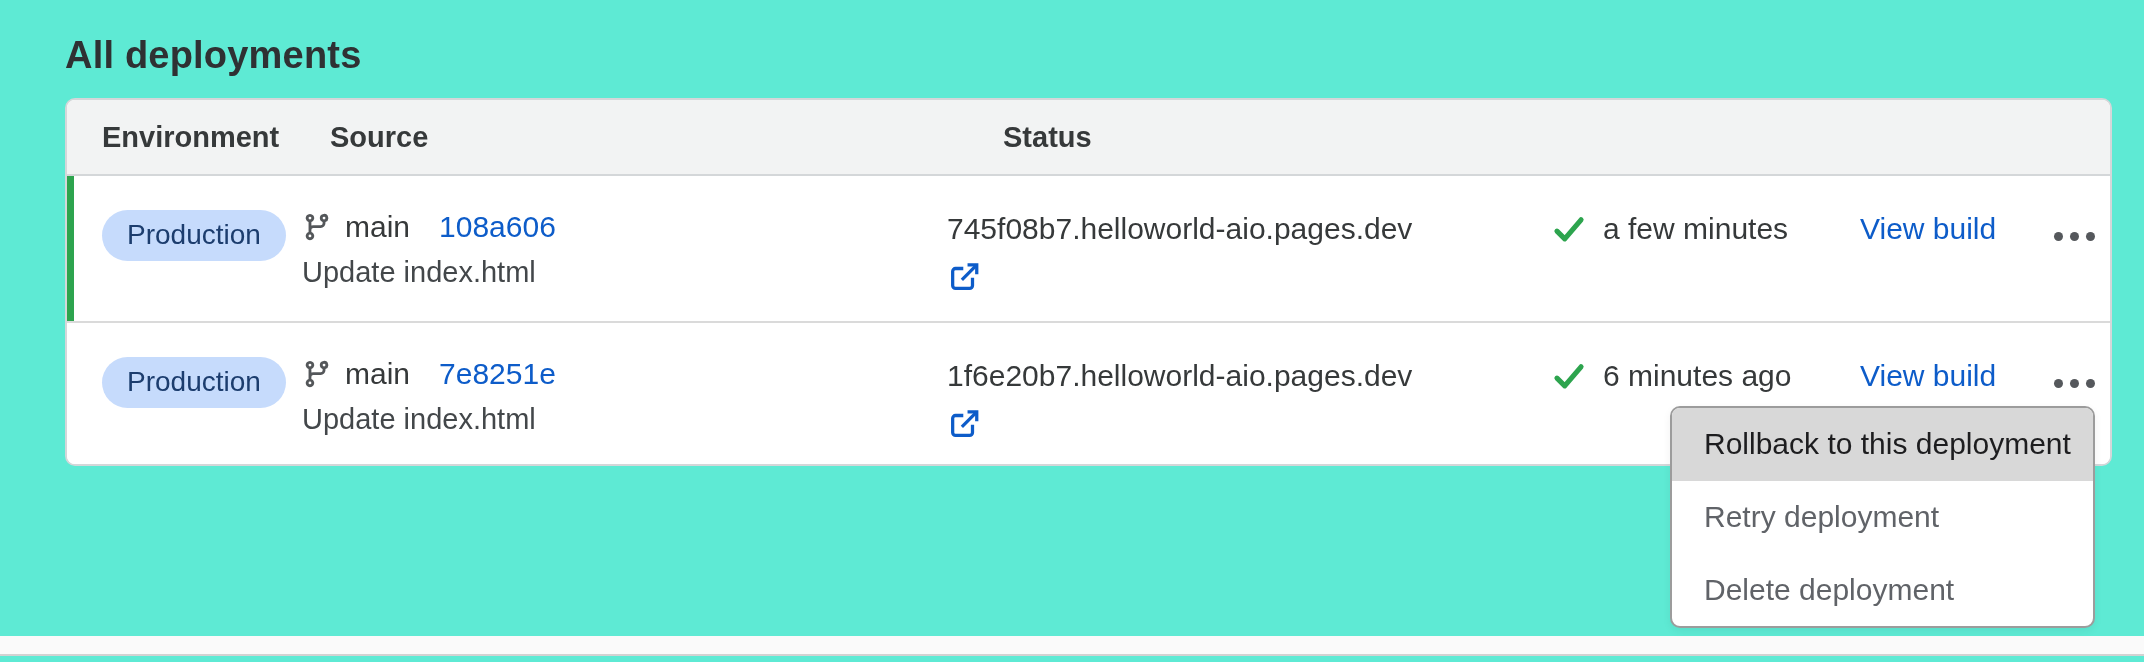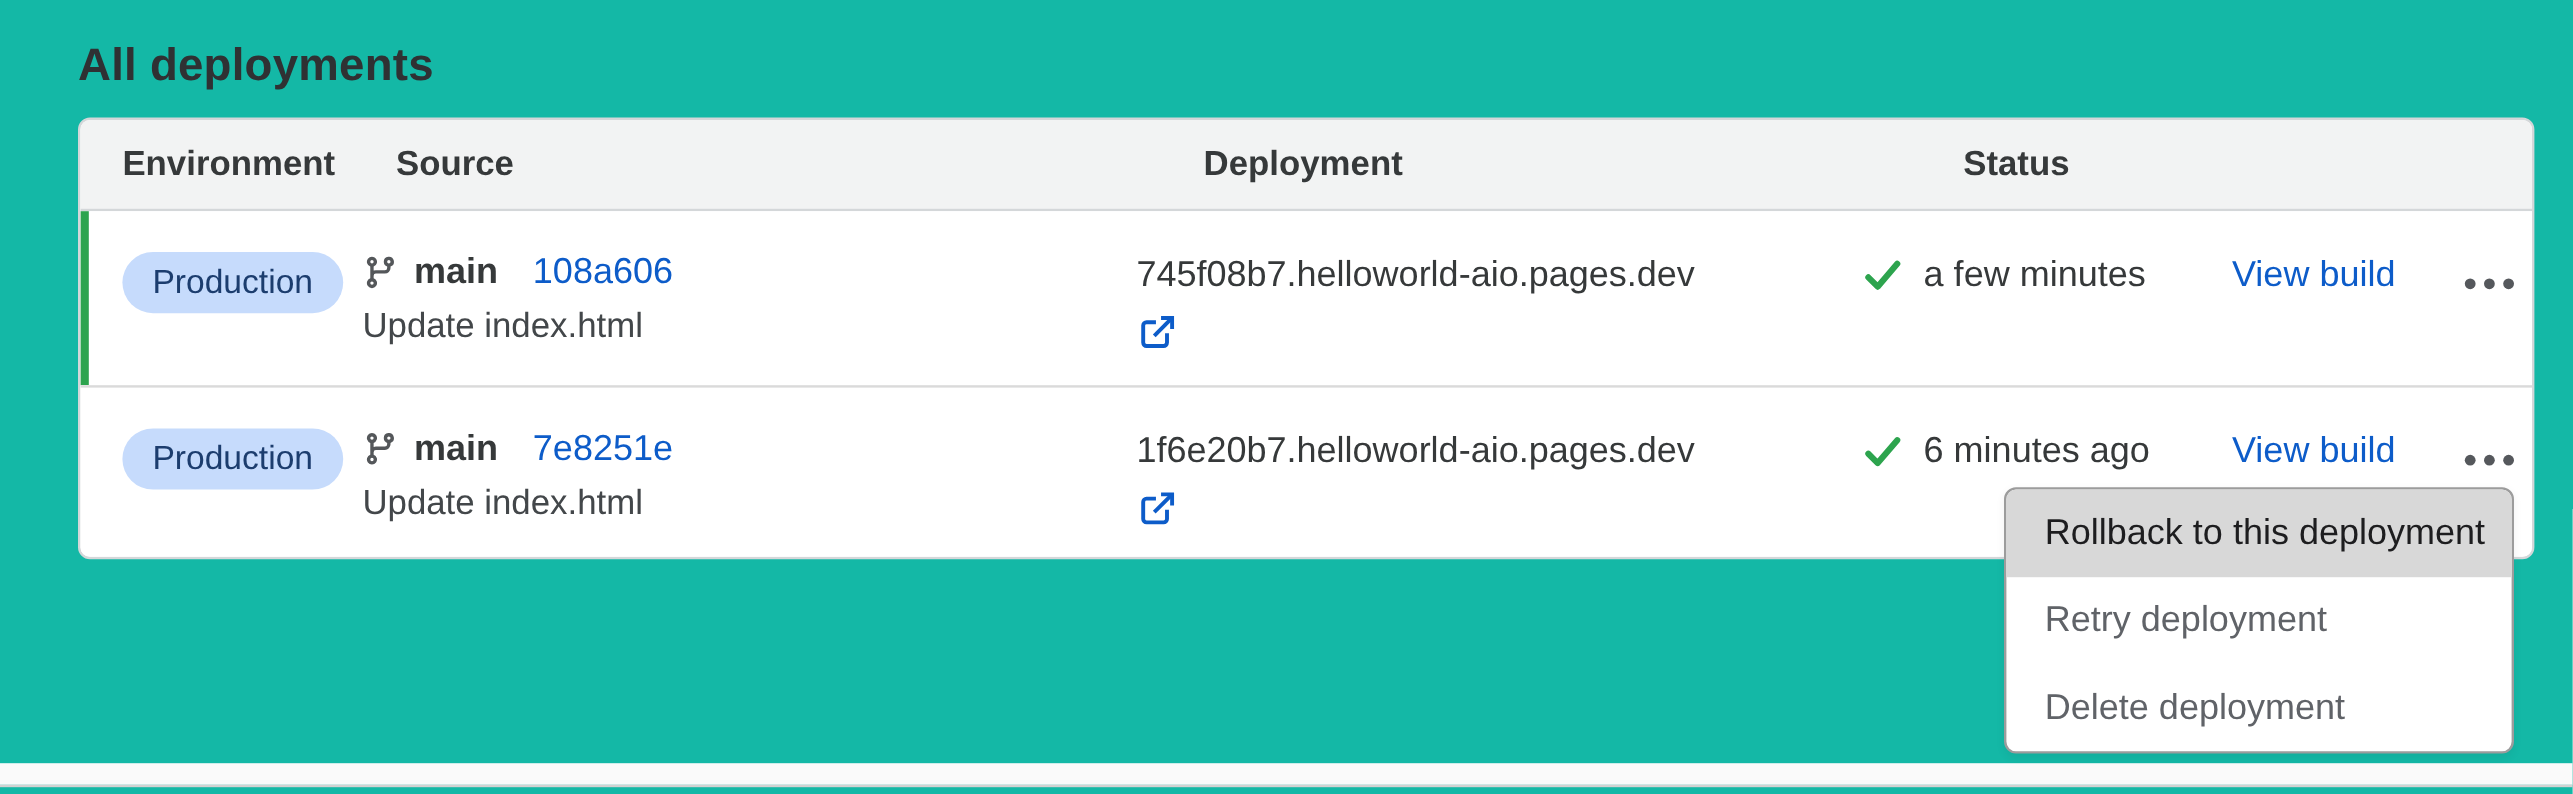--- a/index.html
+++ b/index.html
@@ -3,21 +3,21 @@
 <meta charset="utf-8">
 <style>
   * { margin: 0; padding: 0; box-sizing: border-box; }
   html, body { background: #ffffff; }
   body { font-family: "Liberation Sans", "DejaVu Sans", sans-serif; }
 
   .screen {
     position: relative;
     width: 2144px;
     height: 662px;
-    background: #14b8a6;
+    background: #5eead4;
     overflow: hidden;
   }
 
   .page-title {
     position: absolute;
     left: 65px;
     top: 34px;
     font-size: 38px;
     font-weight: 600;
     color: #2f3133;
@@ -77,21 +77,21 @@
     color: #1c3d6e;
     font-size: 28px;
     line-height: 1;
     padding: 11px 25px 12px 25px;
     border-radius: 999px;
     white-space: nowrap;
   }
 
   .line1 { display: flex; align-items: center; gap: 13px; margin-top: -4px; }
   .branch-icon svg { display: block; }
-  .branch-name { font-size: 30px; font-weight: bold; color: #36393a; }
+  .branch-name { font-size: 30px; font-weight: normal; color: #36393a; }
   .commit-link { margin-left: 16px; }
   .line2 { margin-top: 12px; font-size: 29px; color: #43474a; }
 
   .link {
     font-size: 30px;
     color: #0d5cc9;
     text-decoration: none;
     cursor: pointer;
     white-space: nowrap;
   }
@@ -176,21 +176,20 @@
 
 <div class="screen">
 
   <h2 class="page-title">All deployments</h2>
 
   <div class="table">
 
     <div class="thead">
       <div class="th env">Environment</div>
       <div class="th">Source</div>
-      <div class="th">Deployment</div>
       <div class="th">Status</div>
       <div class="th"></div>
       <div class="th"></div>
     </div>
 
     <div class="trow active">
       <div class="cell env-cell">
         <span class="badge">Production</span>
       </div>
       <div class="cell source-cell">

